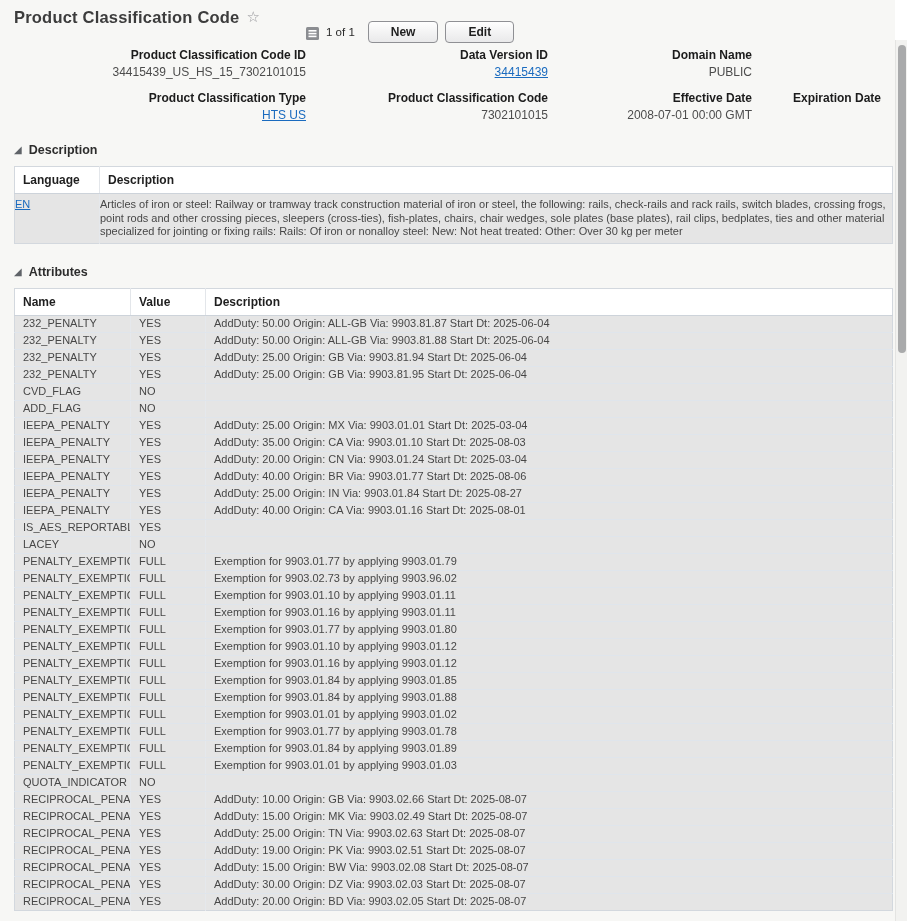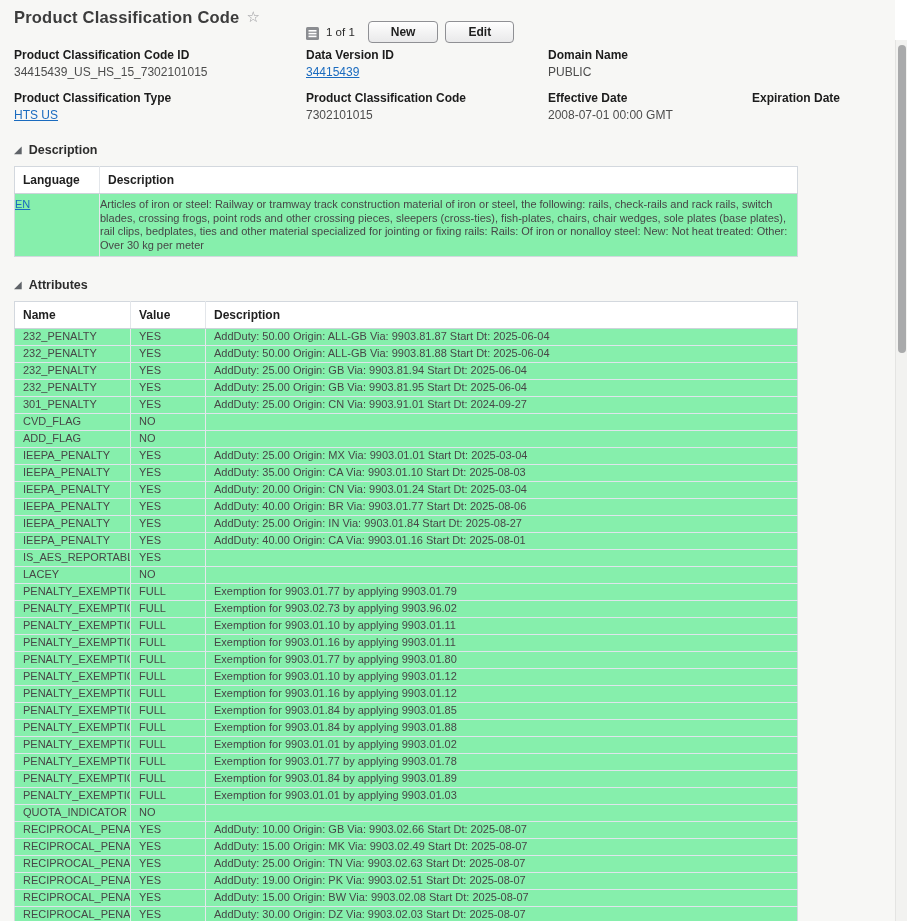--- a/index.html
+++ b/index.html
@@ -35,39 +35,40 @@
     height: 22px; padding: 0 22px; margin-left: 3px;
     cursor: pointer;
   }
 
   
   .fields-grid {
     display: grid;
     grid-template-columns: 292px 242px 204px 1fr;
     row-gap: 12px;
     margin-top: 14px;
+    text-align: right;
   }
   .field-label { font-size: 12px; font-weight: bold; color: #1c1c1c; margin-bottom: 3px; }
   .field-value { font-size: 12px; color: #4c4c4c; min-height: 14px; }
   a.link, .field-value a { color: #1a6bbf; text-decoration: underline; cursor: pointer; }
 
   
   .section-header {
     display: flex; align-items: center; gap: 7px;
     margin-top: 21px; margin-bottom: 9px;
     cursor: pointer;
   }
   .disclosure { font-size: 10px; color: #5f6368; line-height: 10px; }
   .section-title { font-size: 12.5px; font-weight: bold; color: #2d2d2d; }
 
   
   table {
     border-collapse: collapse;
-    width: 784px;
-    background: #86efac;
+    width: 879px;
+    background: #e5e5e5;
     border: 1px solid #d3d8de;
     table-layout: fixed;
   }
   th {
     text-align: left; font-size: 12px; font-weight: bold; color: #1f1f1f;
     padding: 6px 8px; background: #ffffff;
     border-bottom: 1px solid #cdd3da;
     border-right: 1px solid #e3e6ea;
   }
   th:last-child, td:last-child { border-right: none; }
@@ -213,25 +214,20 @@
           <td>YES</td>
           <td>AddDuty: 25.00 Origin: GB Via: 9903.81.94 Start Dt: 2025-06-04</td>
         </tr>
 
         <tr>
           <td>232_PENALTY</td>
           <td>YES</td>
           <td>AddDuty: 25.00 Origin: GB Via: 9903.81.95 Start Dt: 2025-06-04</td>
         </tr>
 
-        <tr>
-          <td>301_PENALTY</td>
-          <td>YES</td>
-          <td>AddDuty: 25.00 Origin: CN Via: 9903.91.01 Start Dt: 2024-09-27</td>
-        </tr>
 
         <tr>
           <td>CVD_FLAG</td>
           <td>NO</td>
           <td></td>
         </tr>
 
         <tr>
           <td>ADD_FLAG</td>
           <td>NO</td>

